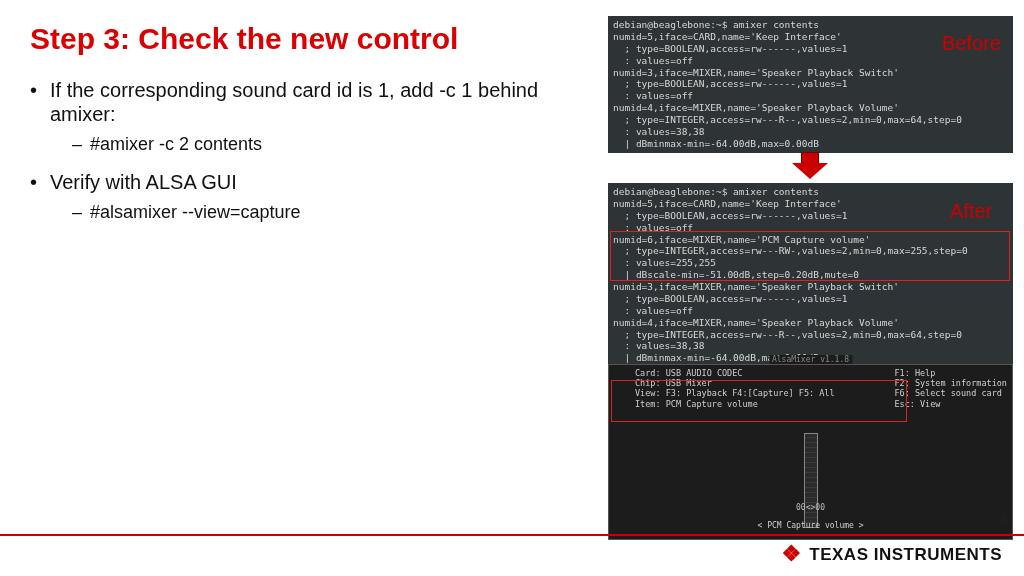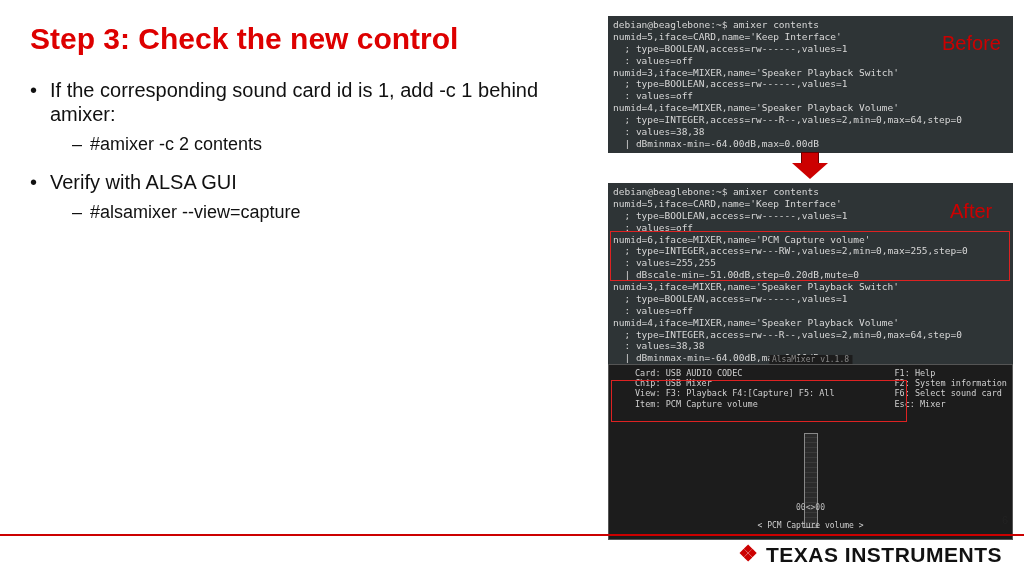--- a/index.html
+++ b/index.html
@@ -63,21 +63,21 @@
   .am-title {
     position:absolute; top:-10px; left:50%; transform:translateX(-50%);
     font-size:8px; color:#888; background:#1c1c1c; padding:0 3px;
   }
   .dbline { position:absolute; bottom:20px; font-size:8px; color:#bbb; left:50%; transform:translateX(-50%); }
 
   .footer-line { position:absolute; left:0; bottom:40px; width:100%; height:2px; background:#c00; }
   .pagenum { position:absolute; right:16px; bottom:50px; font-size:11px; color:#222; }
   .ti-logo { position:absolute; right:22px; bottom:8px; display:flex; align-items:center; gap:8px; }
   .ti-chip { color:#c00; font-size:22px; font-weight:bold; position:relative; top:-1px; }
-  .ti-name { font-size:21px; letter-spacing:0.5px; color:#111; font-weight:600; font-family: Arial, sans-serif; }
+  .ti-name { font-size:17px; letter-spacing:0.5px; color:#111; font-weight:600; font-family: Arial, sans-serif; }
 </style>
 </head>
 <body>
 
 <div class="slide">
 
   <div class="title">Step 3: Check the new control</div>
 
   <div class="content">
     <ul>
@@ -136,21 +136,21 @@
       <div class="am-left">
         <div>Card: USB AUDIO  CODEC</div>
         <div>Chip: USB Mixer</div>
         <div>View: F3: Playback  F4:[Capture] F5: All</div>
         <div>Item: PCM Capture volume</div>
       </div>
       <div class="am-right">
         <div>F1:  Help</div>
         <div>F2:  System information</div>
         <div>F6:  Select sound card</div>
-        <div>Esc: Mixer</div>
+        <div>Esc: View</div>
       </div>
     </div>
     <div class="am-body">
       <div class="bar"></div>
       <div class="dbline">00&lt;&gt;00</div>
       <div class="bar-label">&lt; PCM Capture volume &gt;</div>
     </div>
   </div>
   <div class="highlight" style="left:611px; top:380px; width:296px; height:42px;"></div>
 

